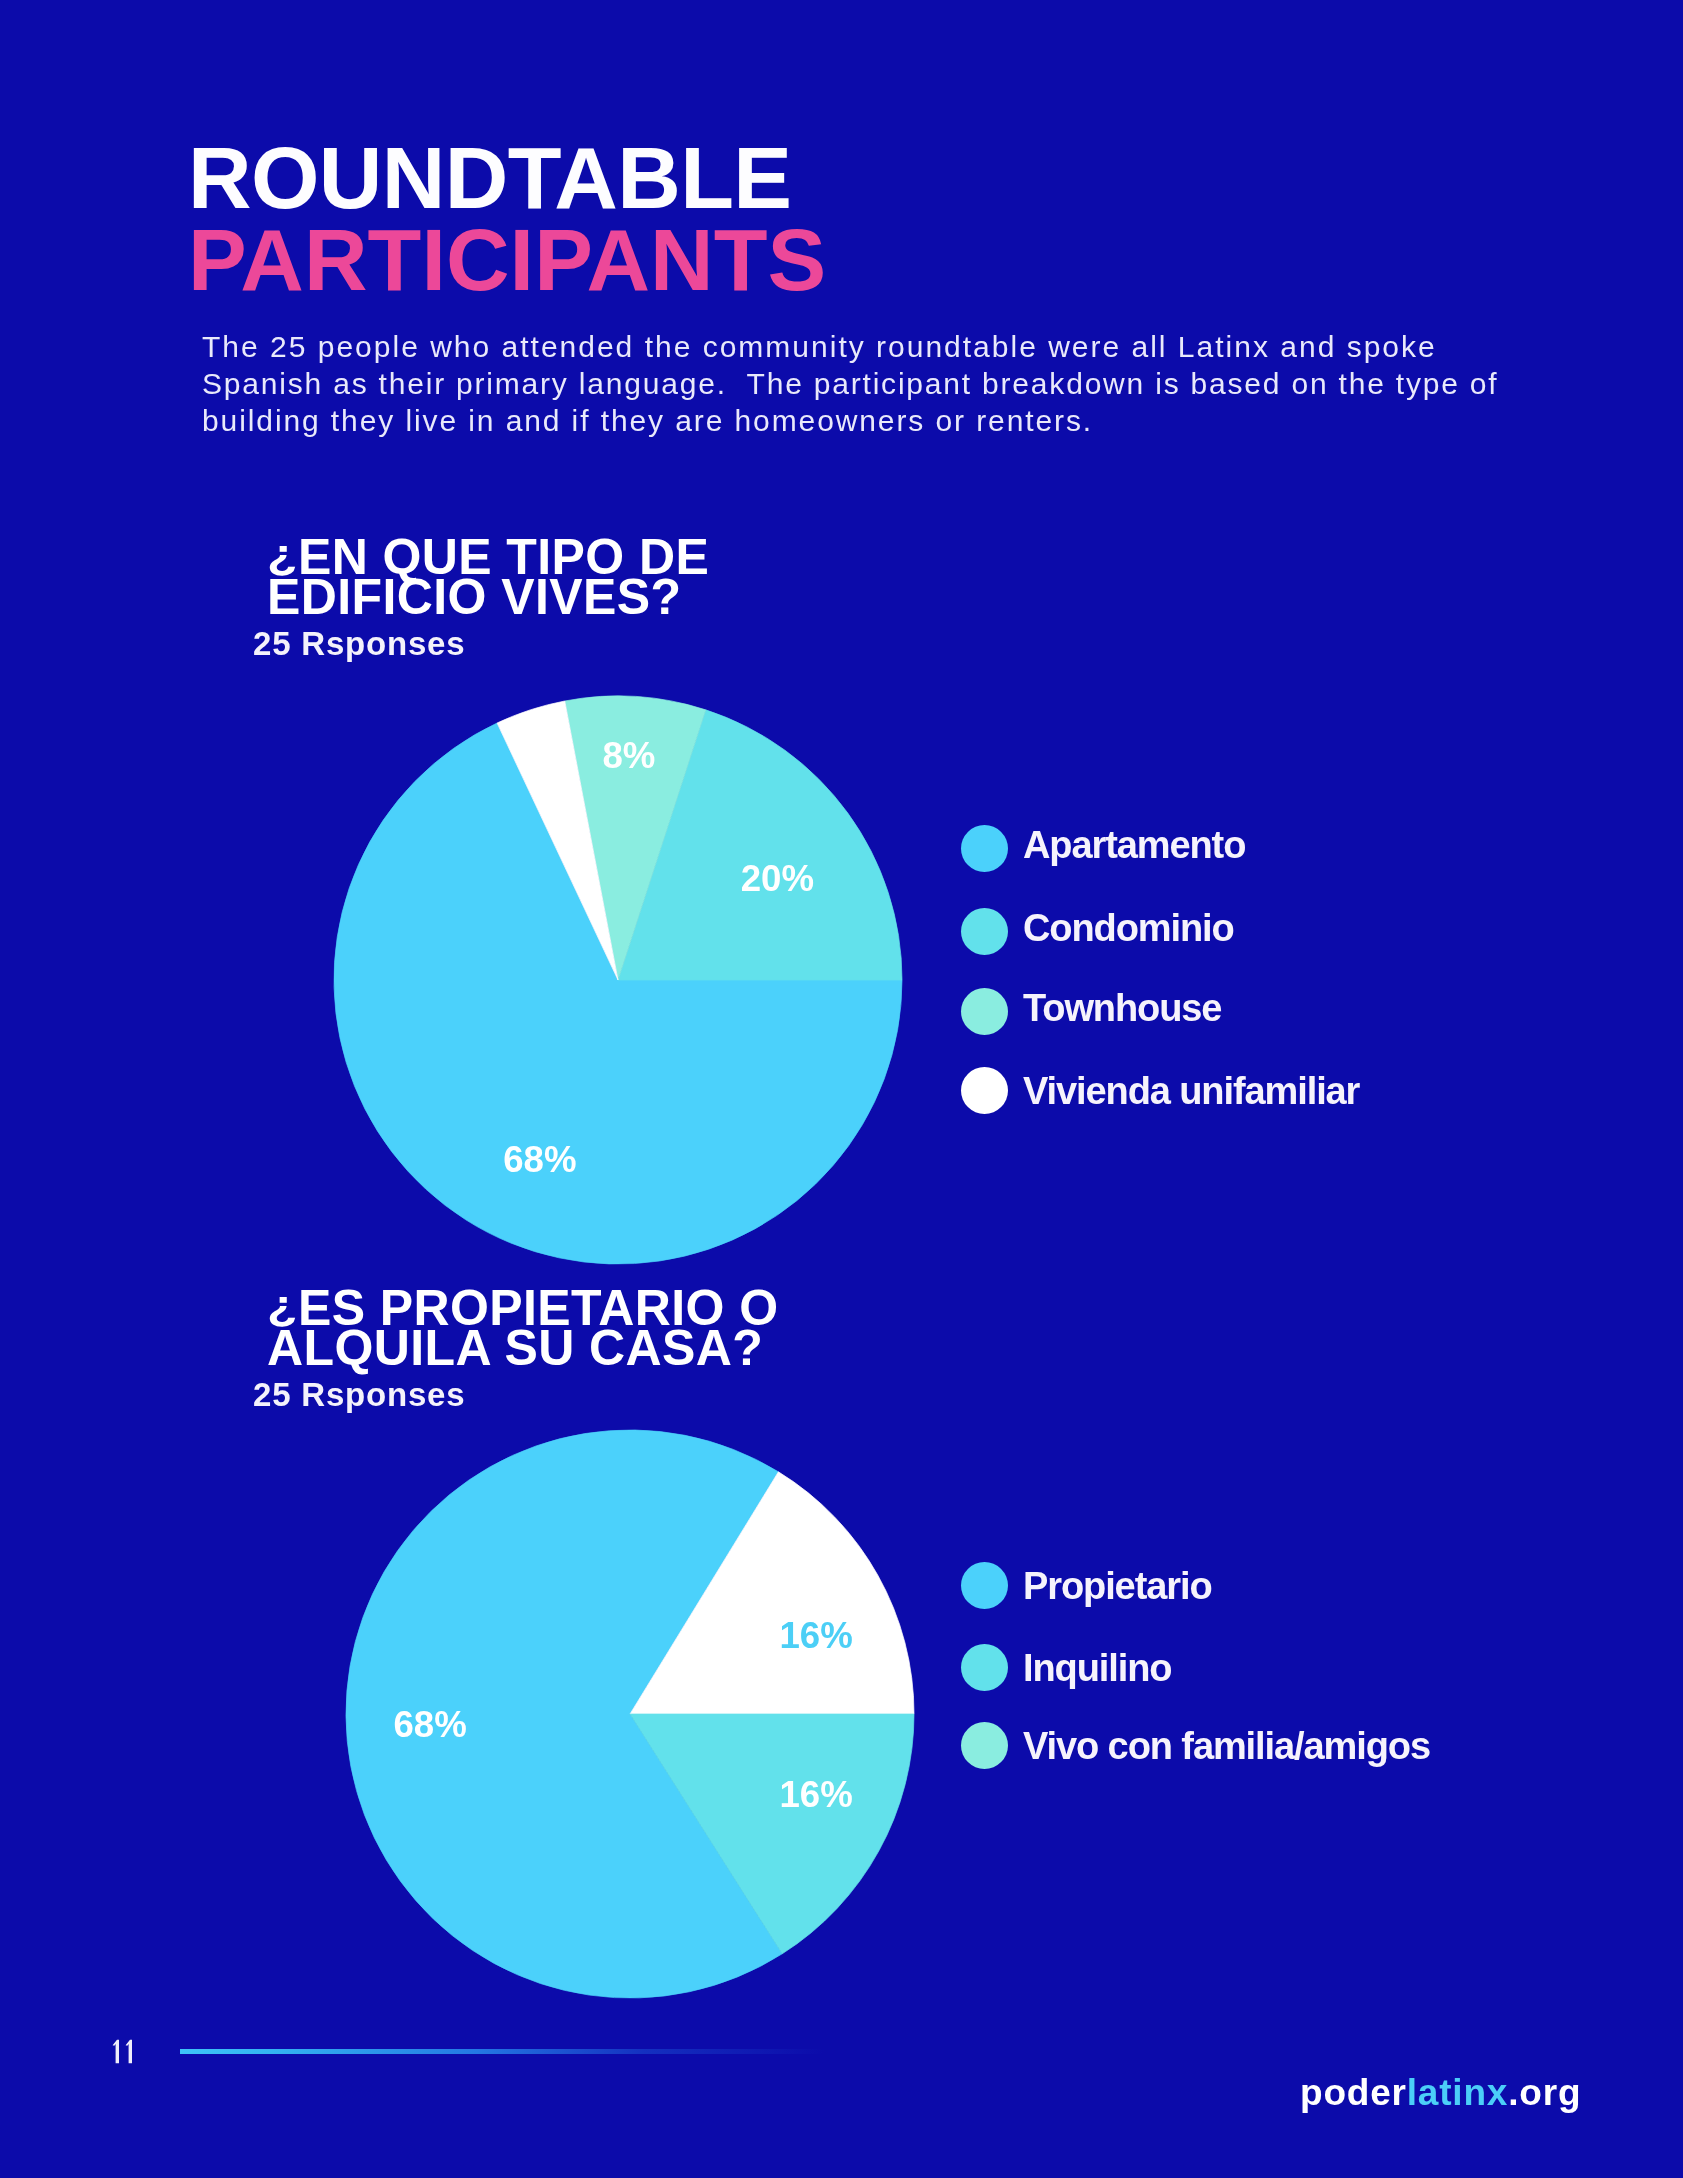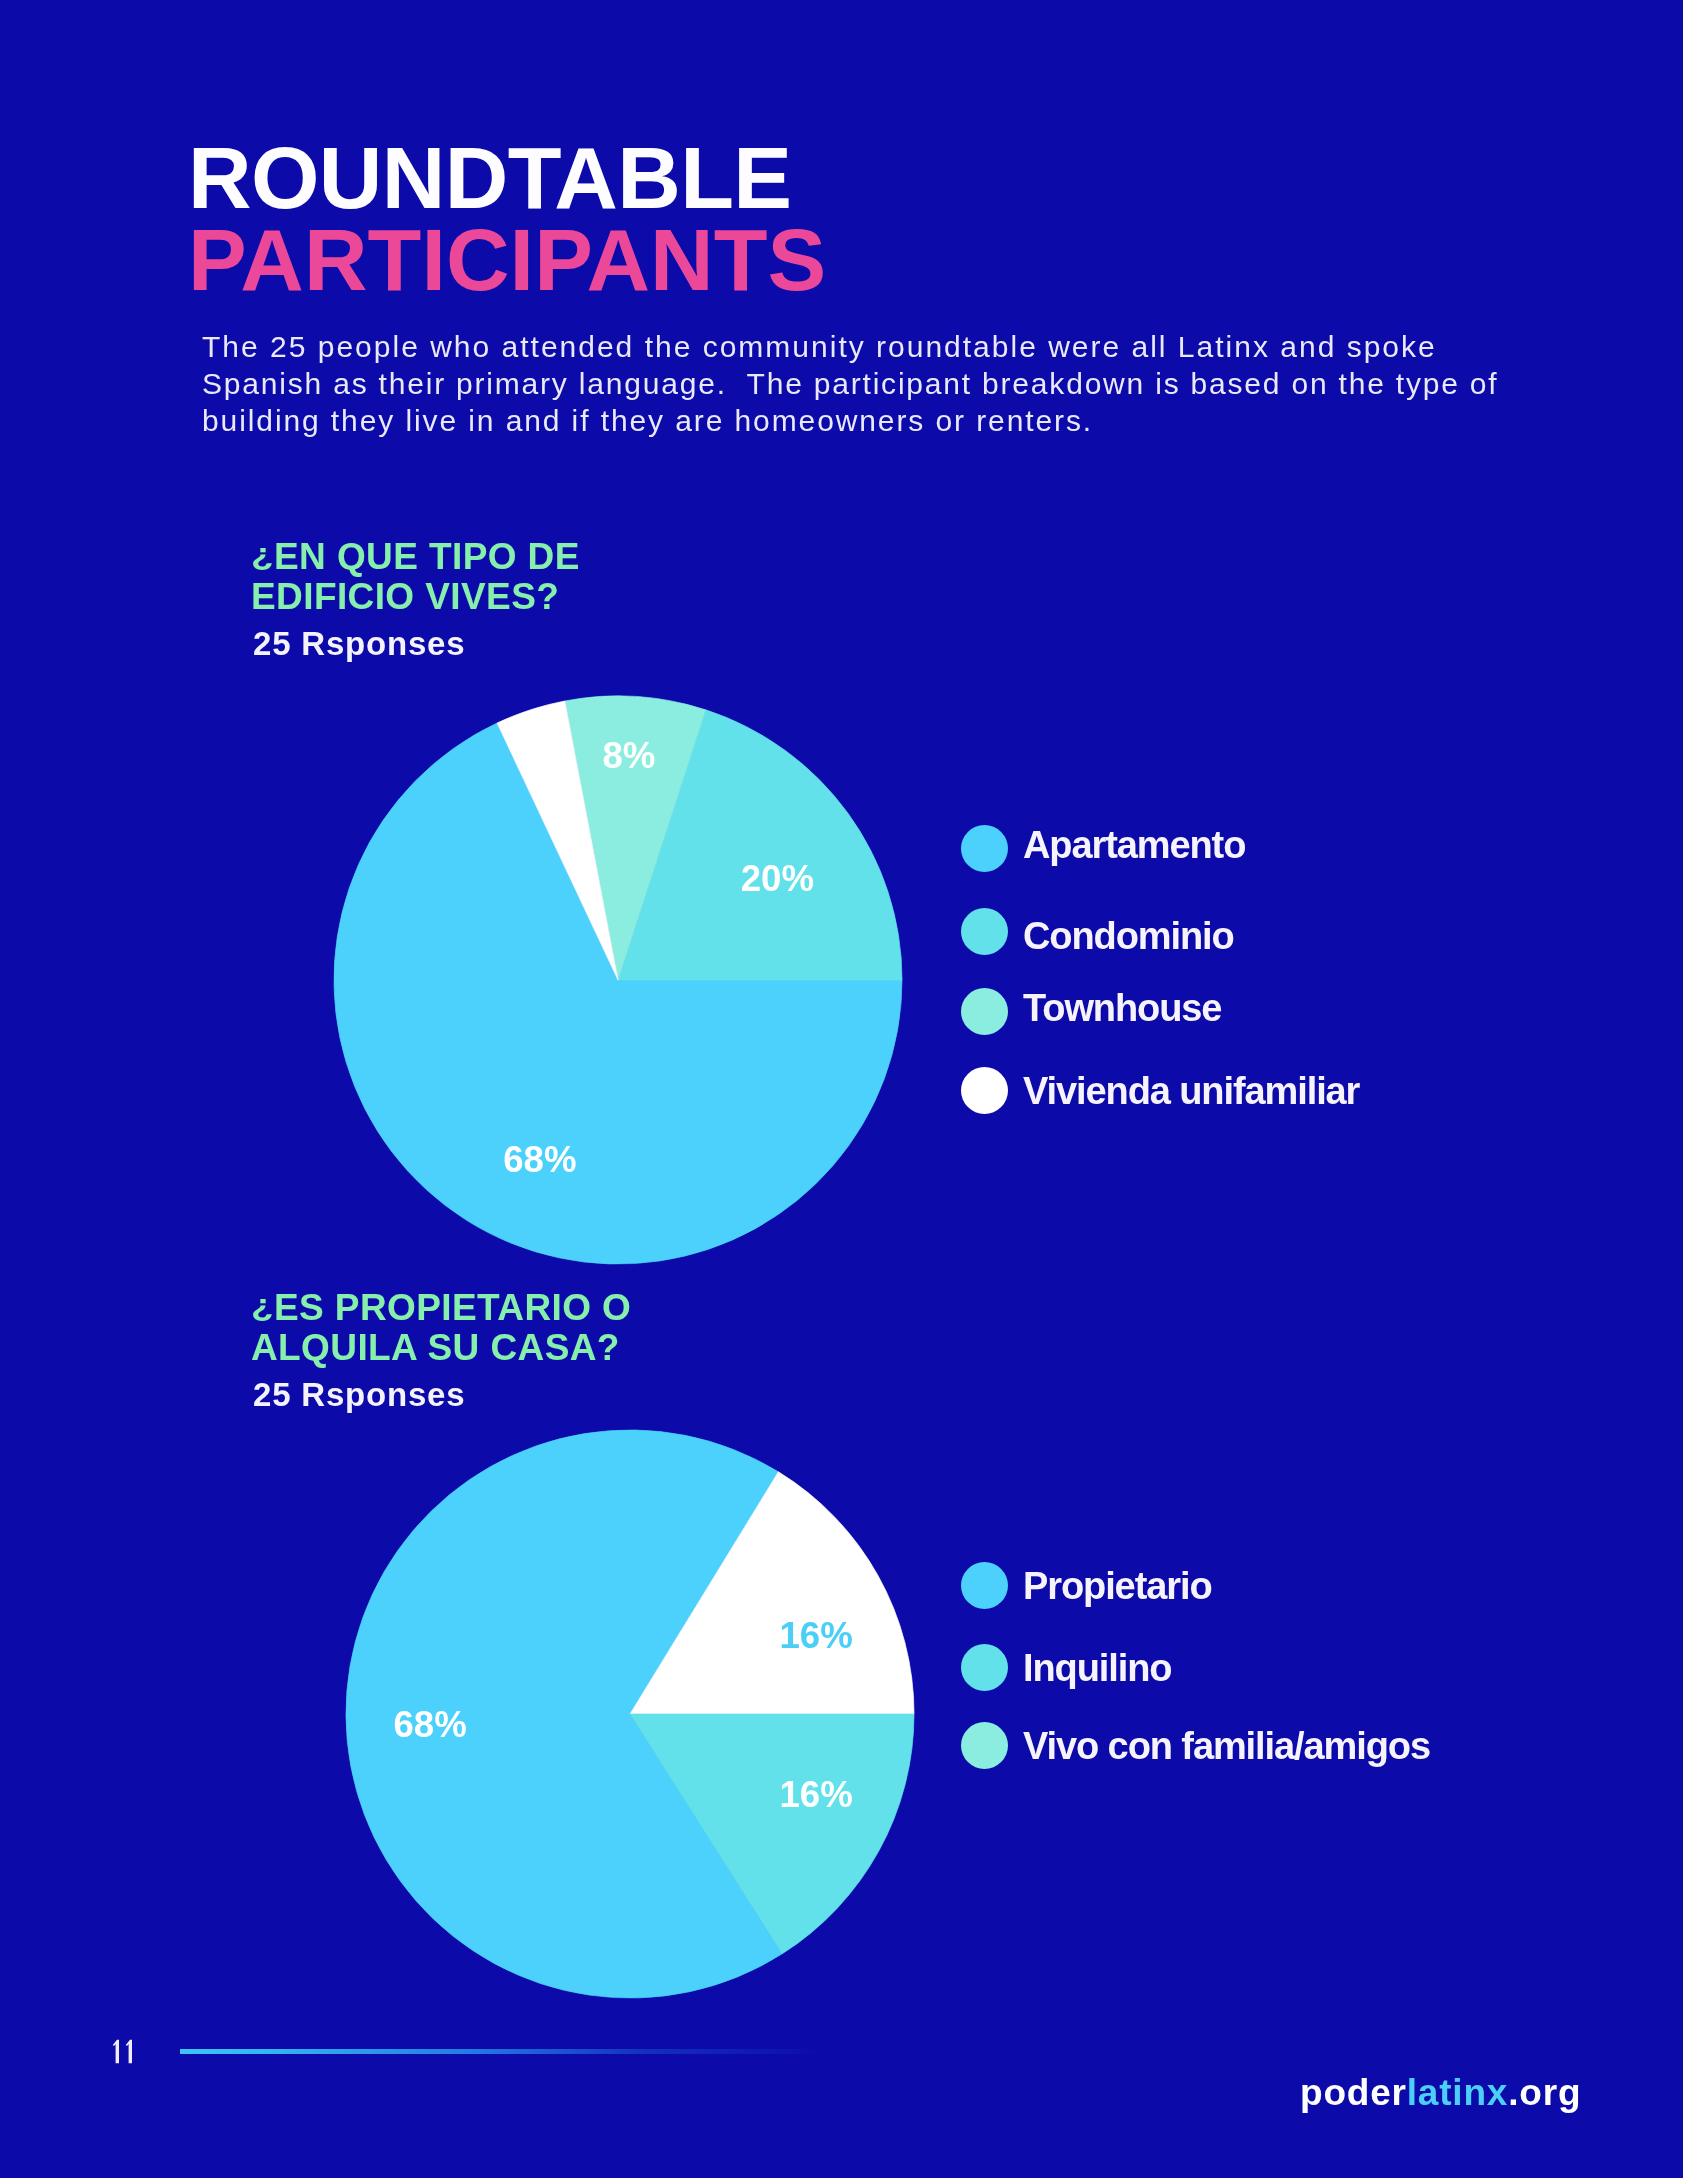--- a/index.html
+++ b/index.html
@@ -24,22 +24,22 @@
   .t2{color:#ec4899;letter-spacing:0.1px;}
 
   .intro{
     position:absolute;left:202px;top:328px;width:1386px;white-space:pre;
     color:#e9e9fb;font-size:30px;line-height:37px;font-weight:400;
     letter-spacing:2px;
   }
 
   
   .sec-title{
-    position:absolute;color:#86efac;font-weight:bold;
-    font-size:37px;line-height:40px;letter-spacing:0.4px;
+    position:absolute;color:#ffffff;font-weight:bold;
+    font-size:50px;line-height:40px;letter-spacing:0.4px;margin-left:16px;
   }
   .inv-q{display:inline-block;transform:translateY(-5px) scaleY(0.84);
           transform-origin:bottom left;}
   .sec-sub{
     position:absolute;color:#f4f2fb;font-weight:bold;
     font-size:33px;letter-spacing:0.8px;line-height:33px;
   }
 
   
   .pie{position:absolute;}
@@ -87,21 +87,21 @@
       <text x="301" y="76" fill="#ffffff" text-anchor="middle" font-family="&quot;Liberation Sans&quot;, sans-serif" font-weight="bold" font-size="37">8%</text>
     </svg>
 
   <div class="legend" id="legend1" style="left:961px;top:848px;">
       <div class="legend-row" style="top: -26px; height: 47px;">
         <span class="dot" style="width: 47px; height: 47px; background: rgb(75, 209, 251); margin-right: 15px; position: relative; top: 3px;"></span>
         <span class="legend-label" style="position: relative; top: 0px;">Apartamento</span>
       </div>
       <div class="legend-row" style="top: 57px; height: 47px;">
         <span class="dot" style="width: 47px; height: 47px; background: rgb(98, 225, 235); margin-right: 15px; position: relative; top: 3px;"></span>
-        <span class="legend-label" style="position: relative; top: 8px; text-align: right;">Condominio</span>
+        <span class="legend-label" style="position: relative; top: 0px; text-align: right;">Condominio</span>
       </div>
       <div class="legend-row" style="top: 137px; height: 47px;">
         <span class="dot" style="width: 47px; height: 47px; background: rgb(138, 237, 224); margin-right: 15px; position: relative; top: 3px;"></span>
         <span class="legend-label" style="position: relative; top: 0px;">Townhouse</span>
       </div>
       <div class="legend-row" style="top: 216px; height: 47px;">
         <span class="dot" style="width: 47px; height: 47px; background: rgb(255, 255, 255); margin-right: 15px; position: relative; top: 3px;"></span>
         <span class="legend-label" style="position: relative; top: 0px; margin-top: 7px;">Vivienda unifamiliar</span>
       </div>
     </div>

